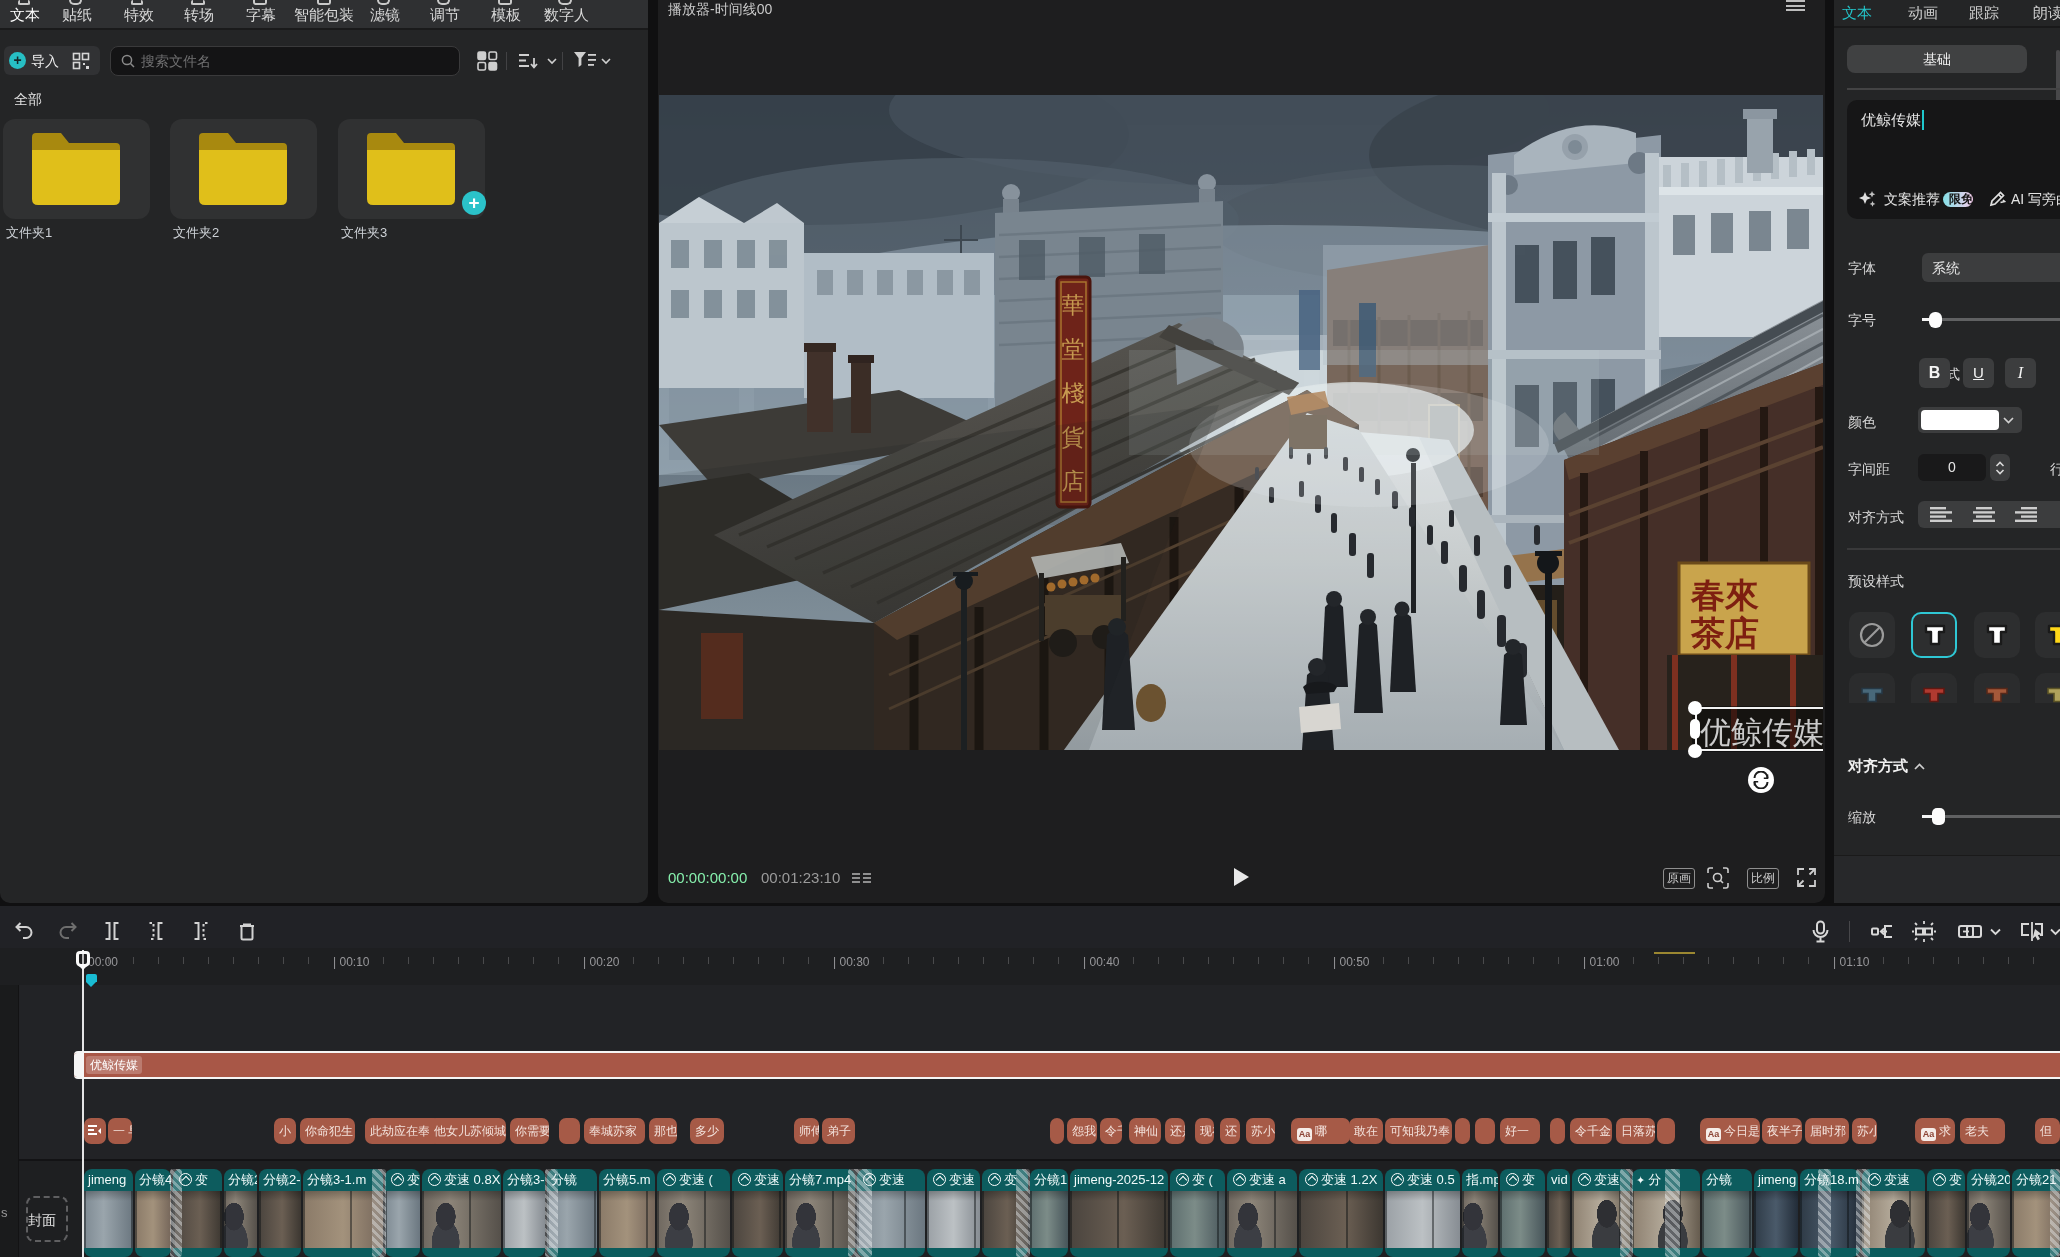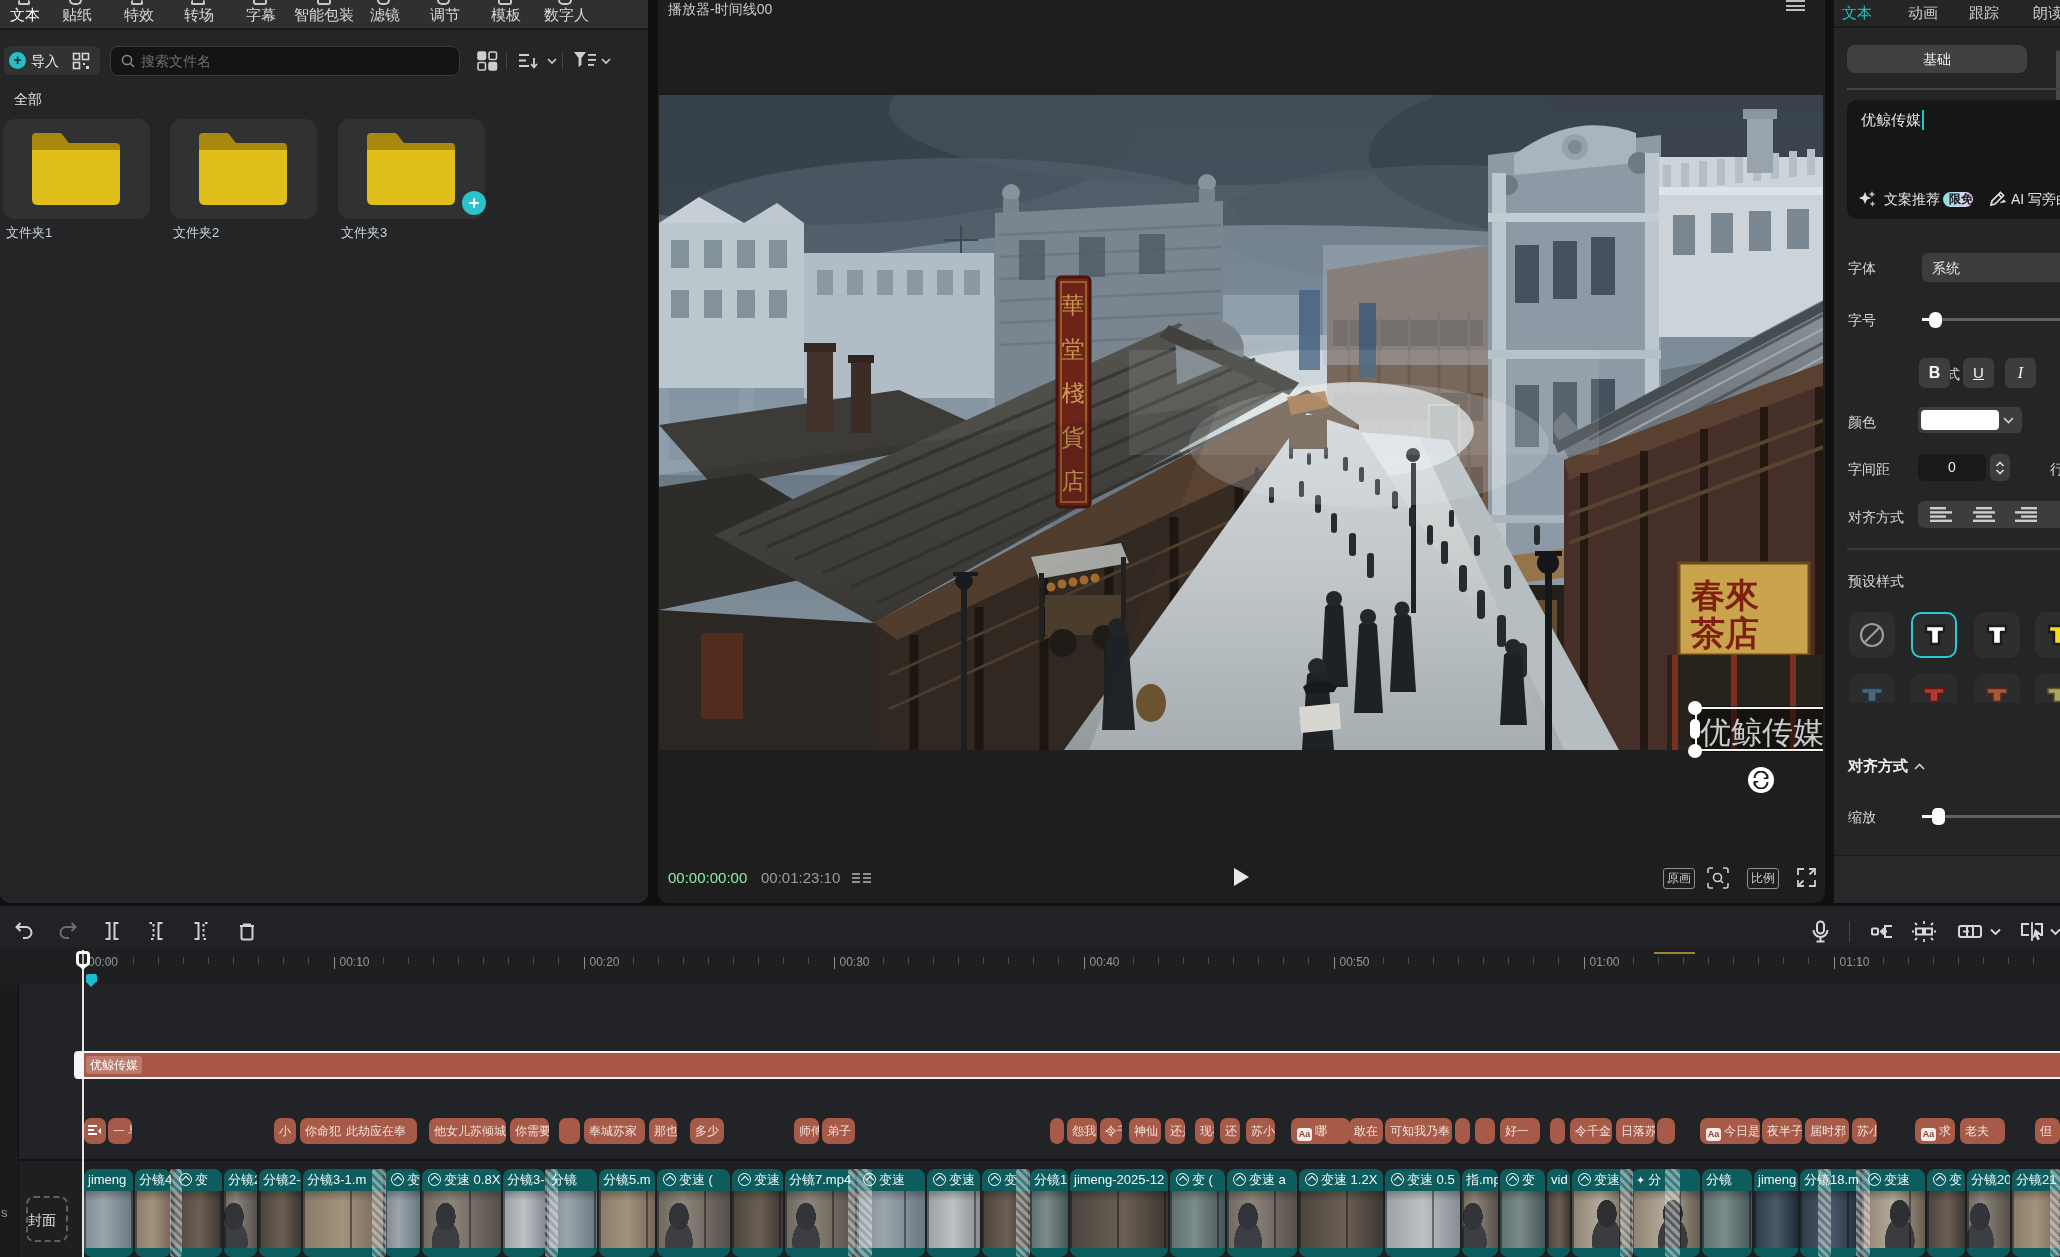--- a/index.html
+++ b/index.html
@@ -762,21 +762,21 @@
         <rect width="9" height="2"></rect>
         <rect y="4" width="6" height="2"></rect>
         <rect y="8" width="9" height="2"></rect>
         <path d="M13 3 l-3 3 3 3z"></path>
       </g>
     </svg>
   </div>
 <div class="sc" style="left:108px;width:24px">一 早</div>
 <div class="sc" style="left:274px;width:22px">小</div>
 <div class="sc" style="left:300px;width:55px">你命犯生</div>
-<div class="sc" style="left:341px;width:76px">此劫应在奉</div>
+<div class="sc" style="left:365px;width:76px">此劫应在奉</div>
 <div class="sc" style="left:429px;width:77px">他女儿苏倾城</div>
 <div class="sc" style="left:510px;width:39px">你需要</div>
 <div class="sc" style="left:559px;width:21px"></div>
 <div class="sc" style="left:584px;width:61px">奉城苏家</div>
 <div class="sc" style="left:649px;width:28px">那也</div>
 <div class="sc" style="left:690px;width:34px">多少</div>
 <div class="sc" style="left:794px;width:25px">师傅</div>
 <div class="sc" style="left:822px;width:33px">弟子</div>
 <div class="sc" style="left:1050px;width:14px"></div>
 <div class="sc" style="left:1067px;width:30px">怨我</div>

